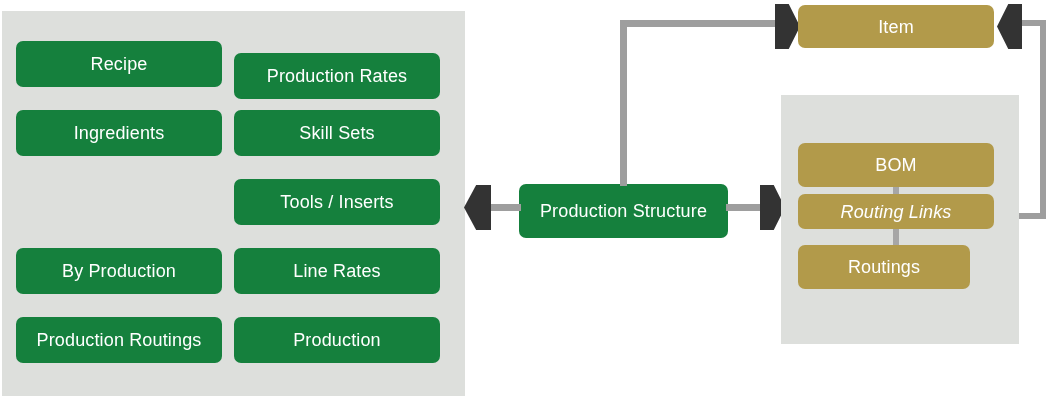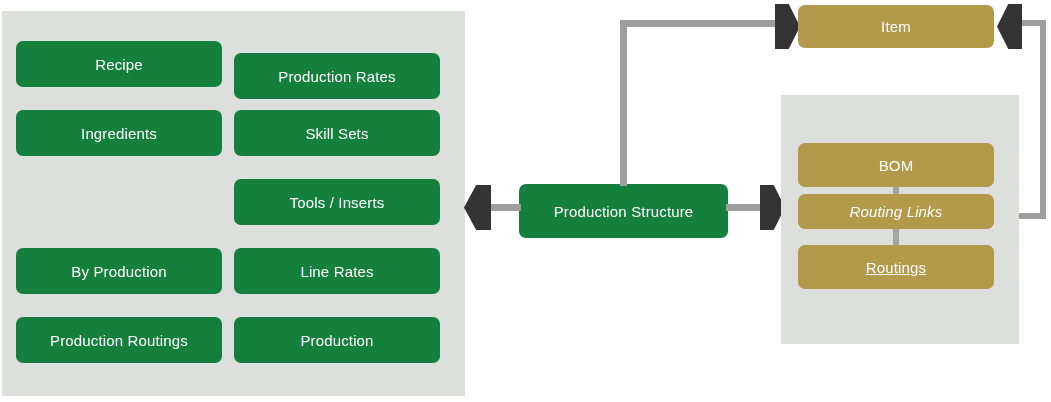--- a/index.html
+++ b/index.html
@@ -29,21 +29,21 @@
   #panel-right  { left: 781px; top: 95px;  width: 238px; height: 249px; }
 
   
   .node {
     position: absolute;
     border-radius: 7px;
     color: #ffffff;
     display: flex;
     align-items: center;
     justify-content: center;
-    font-size: 15px;
+    font-size: 18px;
     letter-spacing: .15px;
     line-height: 1;
     white-space: nowrap;
     box-sizing: border-box;
   }
   .node.green { background: #15803d; }
   .node.gold  { background: #b29a4a; }
 
   
   .node.lcol1 { left: 16px;  width: 206px; height: 46px; }
@@ -51,21 +51,21 @@
 
   
   #node-production-structure {
     left: 519px; top: 184px; width: 209px; height: 54px;
   }
 
   
   #node-item     { left: 798px; top: 5px;   width: 196px; height: 43px; }
   #node-bom      { left: 798px; top: 143px; width: 196px; height: 44px; }
   #node-routing-links { left: 798px; top: 194px; width: 196px; height: 35px; font-style: italic; }
-  #node-routings { left: 798px; top: 245px; width: 196px; height: 44px; text-decoration: underline; }
+  #node-routings { left: 798px; top: 245px; width: 172px; height: 44px; }
 
   
   .line {
     position: absolute;
     background: #9e9e9e;
   }
   .line.thin { background: #a6a6a6; }
 
   
   .arrow {

